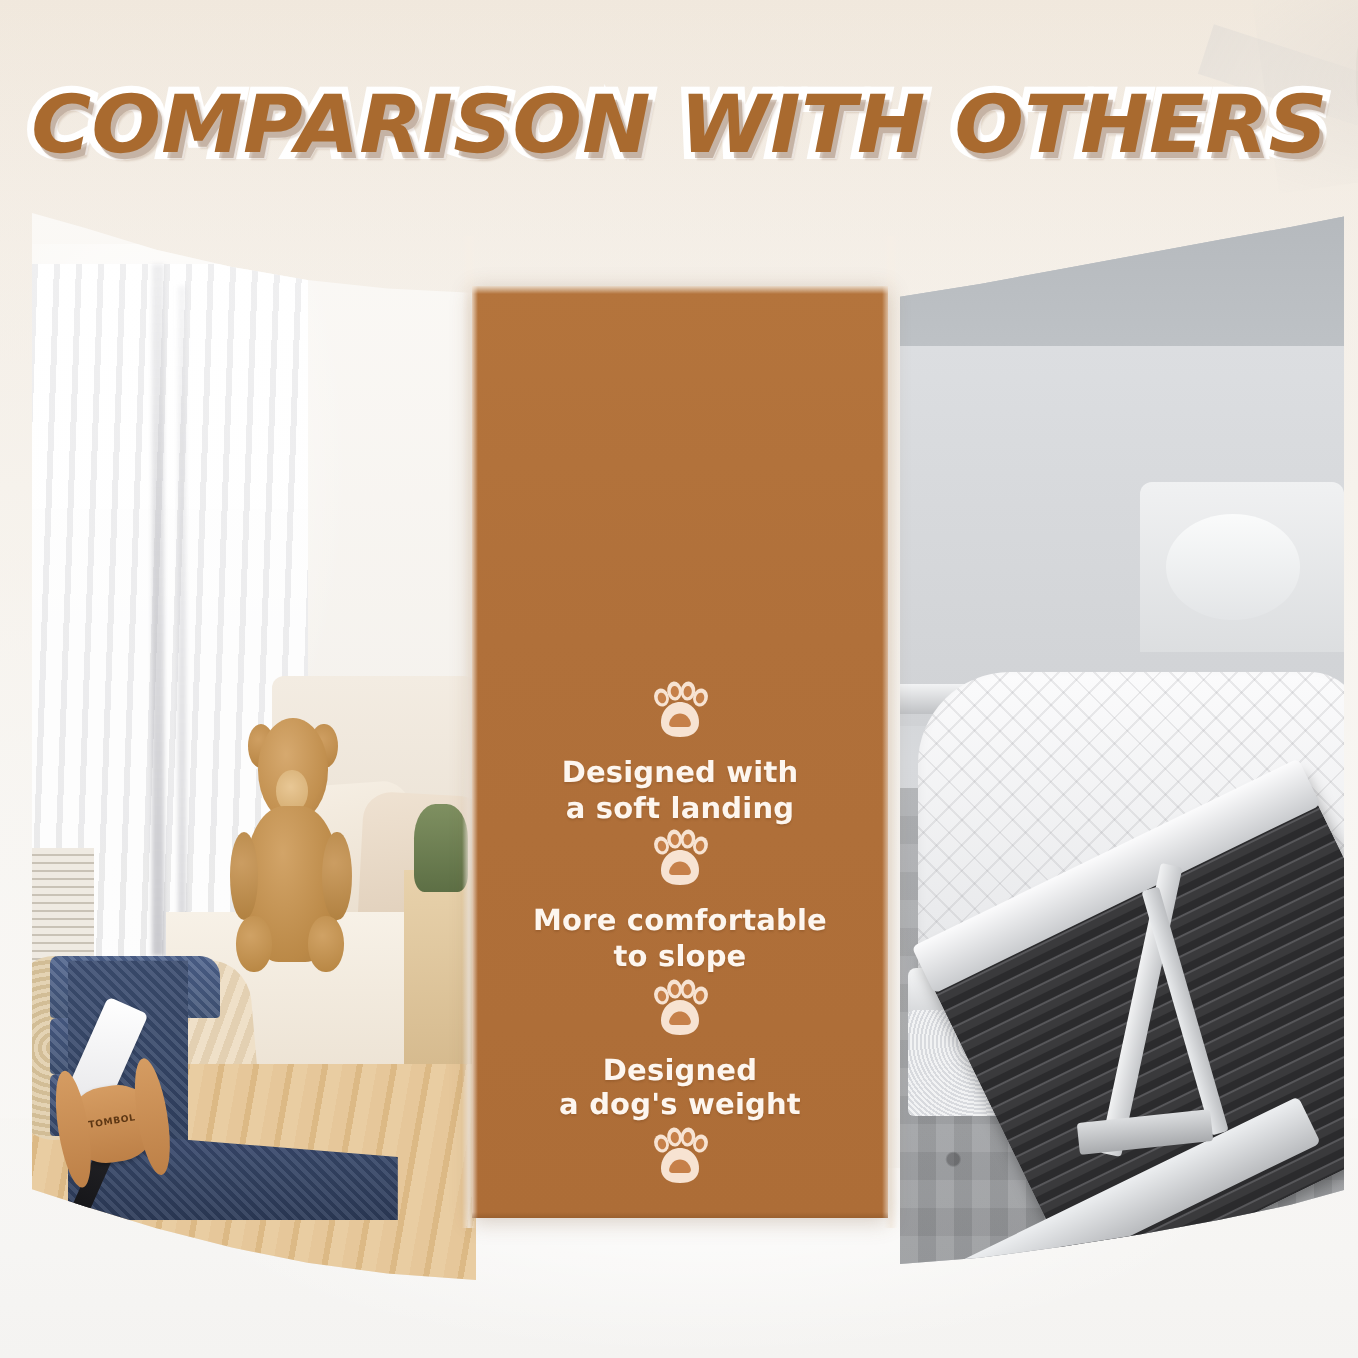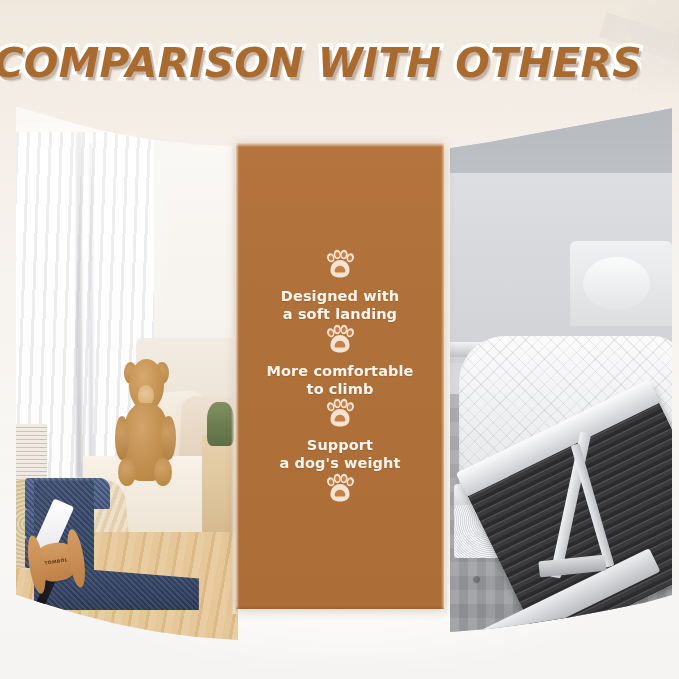--- a/index.html
+++ b/index.html
@@ -25,21 +25,21 @@
   .bg-strip2{position:absolute;left:300px;top:40px;width:120px;height:26px;
     background:linear-gradient(100deg,rgba(175,180,188,.35),rgba(230,230,230,0));transform:rotate(18deg);}
   .bg-veil{position:absolute;inset:0;background:
      linear-gradient(180deg,rgba(247,242,235,.18) 0%,rgba(247,244,239,.55) 42%,rgba(248,246,243,.85) 60%,rgba(249,248,246,.95) 100%);}
   .bg-bottom{position:absolute;left:0;bottom:0;width:679px;height:120px;
     background:linear-gradient(180deg,rgba(245,243,240,.2),#f6f5f3 55%,#f4f3f1 100%);}
   .bg-bottom-sheen{position:absolute;left:70px;bottom:0;width:560px;height:95px;
     background:radial-gradient(ellipse at 50% 0%,rgba(255,255,255,.9),rgba(255,255,255,0) 70%);}
 
   
-  .title-wrap{position:absolute;left:0;top:40px;width:679px;text-align:left;z-index:9;}
+  .title-wrap{position:absolute;left:0;top:40px;width:679px;text-align:center;z-index:9;}
   .title{
     display:inline-block;
     font-family:"DejaVu Sans","Liberation Sans",sans-serif;
     font-size:40px;font-weight:900;font-style:italic;
     letter-spacing:.2px;
     color:#a96a2f;
     -webkit-text-stroke:7px #ffffff;
     paint-order:stroke fill;
     text-shadow:
       2px 3px 0 rgba(120,80,45,.30),
@@ -221,21 +221,21 @@
   .cp-edge-top{position:absolute;left:0;top:0;width:100%;height:4px;
     background:linear-gradient(180deg,#e9d9c7,rgba(233,217,199,0));}
   .cp-edge-left{position:absolute;left:0;top:0;width:3px;height:100%;
     background:linear-gradient(90deg,rgba(245,235,224,.75),rgba(245,235,224,0));}
   .cp-edge-right{position:absolute;right:0;top:0;width:3px;height:100%;
     background:linear-gradient(270deg,rgba(245,235,224,.6),rgba(245,235,224,0));}
   .cp-edge-bottom{position:absolute;left:0;bottom:0;width:100%;height:3px;
     background:linear-gradient(0deg,rgba(120,72,32,.35),rgba(120,72,32,0));}
 
   .features{position:absolute;inset:0;display:flex;flex-direction:column;
-    justify-content:center;align-items:center;padding:16px 8px 14px;box-sizing:border-box;}
+    justify-content:flex-end;align-items:center;padding:16px 8px 14px;box-sizing:border-box;}
   .feature{display:flex;flex-direction:column;align-items:center;gap:7px;width:100%;}
   .paw{width:34px;height:32px;display:block;}
   .feature-label{
     color:#fdf6ef;font-size:14.5px;font-weight:700;line-height:1.22;text-align:center;
     letter-spacing:.1px;
     font-family:"DejaVu Sans","Liberation Sans",sans-serif;
     text-shadow:0 1px 1px rgba(110,65,28,.25);
     white-space:pre-line;
   }
 
@@ -362,37 +362,37 @@
           <ellipse cx="15.5" cy="17.5" rx="7.3" ry="9.2" fill="#f7e3d2" transform="rotate(-16 15.5 17.5)"></ellipse>
           <ellipse cx="15.9" cy="18" rx="4.1" ry="5.4" fill="#c68049" transform="rotate(-16 15.9 18)"></ellipse>
           <ellipse cx="28.5" cy="11" rx="7.3" ry="9.6" fill="#f7e3d2" transform="rotate(-6 28.5 11)"></ellipse>
           <ellipse cx="28.8" cy="11.6" rx="4.1" ry="5.6" fill="#c68049" transform="rotate(-6 28.8 11.6)"></ellipse>
           <ellipse cx="42" cy="11" rx="7.3" ry="9.6" fill="#f7e3d2" transform="rotate(6 42 11)"></ellipse>
           <ellipse cx="41.7" cy="11.6" rx="4.1" ry="5.6" fill="#c68049" transform="rotate(6 41.7 11.6)"></ellipse>
           <ellipse cx="54.5" cy="17.5" rx="7.3" ry="9.2" fill="#f7e3d2" transform="rotate(16 54.5 17.5)"></ellipse>
           <ellipse cx="54.1" cy="18" rx="4.1" ry="5.4" fill="#c68049" transform="rotate(16 54.1 18)"></ellipse>
         </svg>
         <div class="feature-label">More comfortable
-to climb</div>
+to slope</div>
       </div>
 
       <div class="feature">
         <svg class="paw" viewBox="0 0 68 64">
           <path d="M34 22c-11 0-19 9.2-19 20.4 0 9.6 7.6 14.6 19 14.6s19-5 19-14.6C53 31.2 45 22 34 22z" fill="#f7e3d2"></path>
           <path d="M34 33.5c-5.4 0-9.6 4.2-10.8 9.4-.5 2.3 1.1 4.2 3.3 4.2h15c2.2 0 3.8-1.9 3.3-4.2-1.2-5.2-5.4-9.4-10.8-9.4z" fill="#c68049"></path>
           <ellipse cx="15.5" cy="17.5" rx="7.3" ry="9.2" fill="#f7e3d2" transform="rotate(-16 15.5 17.5)"></ellipse>
           <ellipse cx="15.9" cy="18" rx="4.1" ry="5.4" fill="#c68049" transform="rotate(-16 15.9 18)"></ellipse>
           <ellipse cx="28.5" cy="11" rx="7.3" ry="9.6" fill="#f7e3d2" transform="rotate(-6 28.5 11)"></ellipse>
           <ellipse cx="28.8" cy="11.6" rx="4.1" ry="5.6" fill="#c68049" transform="rotate(-6 28.8 11.6)"></ellipse>
           <ellipse cx="42" cy="11" rx="7.3" ry="9.6" fill="#f7e3d2" transform="rotate(6 42 11)"></ellipse>
           <ellipse cx="41.7" cy="11.6" rx="4.1" ry="5.6" fill="#c68049" transform="rotate(6 41.7 11.6)"></ellipse>
           <ellipse cx="54.5" cy="17.5" rx="7.3" ry="9.2" fill="#f7e3d2" transform="rotate(16 54.5 17.5)"></ellipse>
           <ellipse cx="54.1" cy="18" rx="4.1" ry="5.4" fill="#c68049" transform="rotate(16 54.1 18)"></ellipse>
         </svg>
-        <div class="feature-label">Support
+        <div class="feature-label">Designed
 a dog's weight</div>
       </div>
 
       <div class="feature">
         <svg class="paw" viewBox="0 0 68 64">
           <path d="M34 22c-11 0-19 9.2-19 20.4 0 9.6 7.6 14.6 19 14.6s19-5 19-14.6C53 31.2 45 22 34 22z" fill="#f7e3d2"></path>
           <path d="M34 33.5c-5.4 0-9.6 4.2-10.8 9.4-.5 2.3 1.1 4.2 3.3 4.2h15c2.2 0 3.8-1.9 3.3-4.2-1.2-5.2-5.4-9.4-10.8-9.4z" fill="#c68049"></path>
           <ellipse cx="15.5" cy="17.5" rx="7.3" ry="9.2" fill="#f7e3d2" transform="rotate(-16 15.5 17.5)"></ellipse>
           <ellipse cx="15.9" cy="18" rx="4.1" ry="5.4" fill="#c68049" transform="rotate(-16 15.9 18)"></ellipse>
           <ellipse cx="28.5" cy="11" rx="7.3" ry="9.6" fill="#f7e3d2" transform="rotate(-6 28.5 11)"></ellipse>

